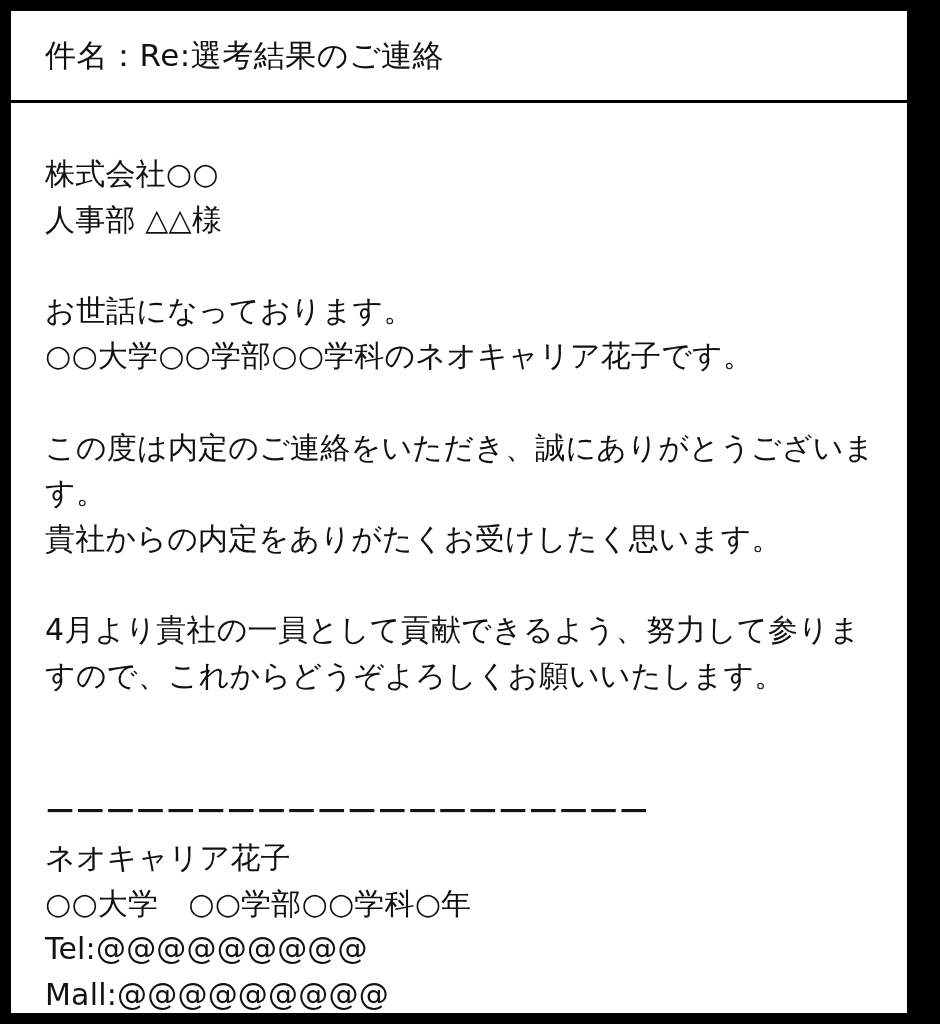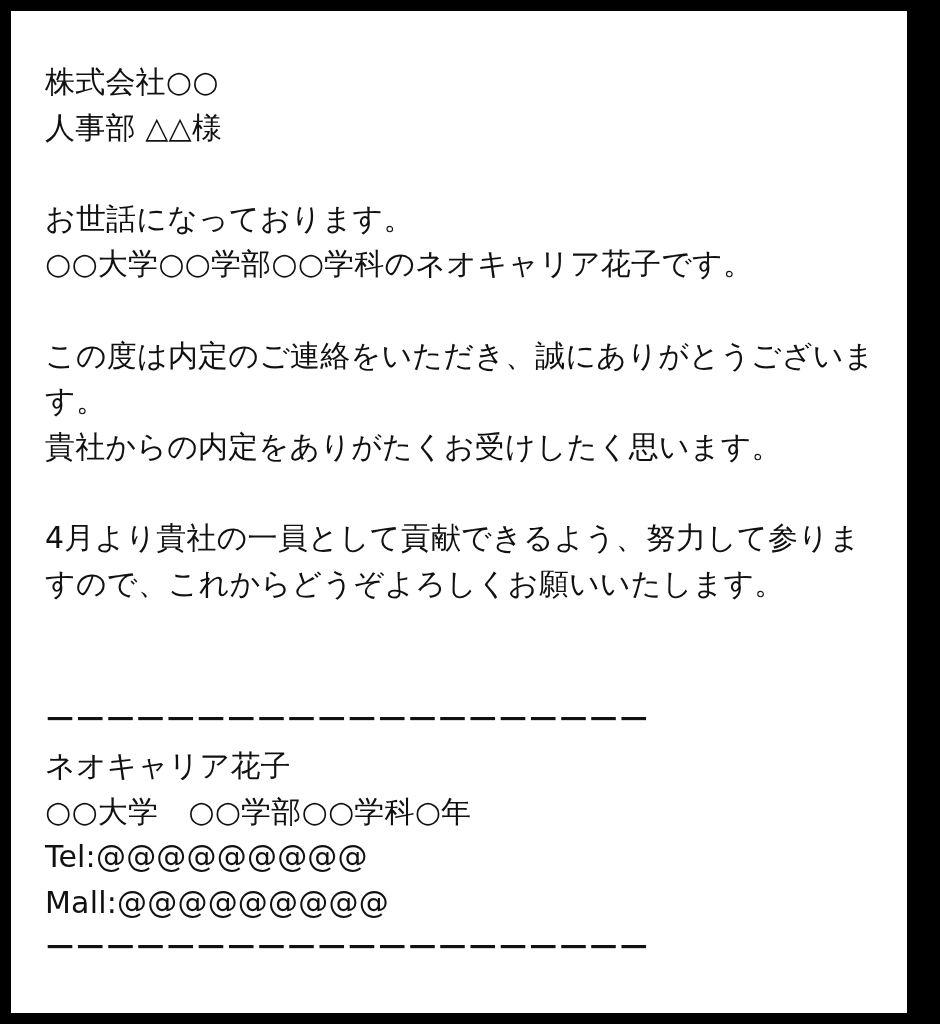--- a/index.html
+++ b/index.html
@@ -52,20 +52,23 @@
     white-space: pre-wrap;
     word-break: break-all;
     letter-spacing: 0.2px;
   }
 </style>
 </head>
 <body>
 
 <div class="mail-window">
 
+  <div class="subject-bar">
+    <span class="subject-text">件名：Re:選考結果のご連絡</span>
+  </div>
 
   <div class="body-area">
     <div class="body-text">株式会社○○
 人事部 △△様
 
 お世話になっております。
 ○○大学○○学部○○学科のネオキャリア花子です。
 
 この度は内定のご連絡をいただき、誠にありがとうございます。
 貴社からの内定をありがたくお受けしたく思います。

